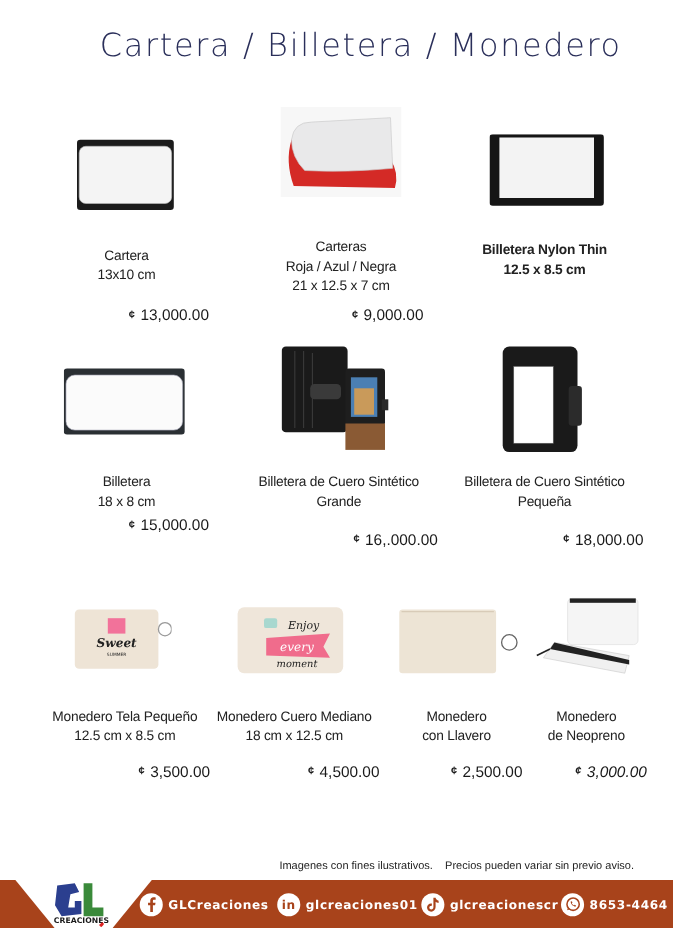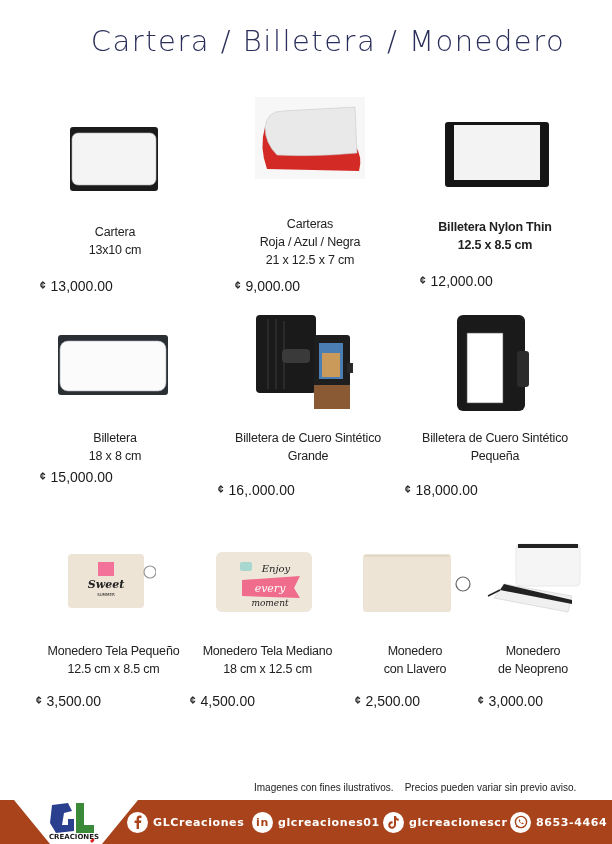--- a/index.html
+++ b/index.html
@@ -13,21 +13,21 @@
   }
 
   .product { position: absolute; text-align: center; }
   .product .img { position: absolute; }
   .product .name {
     position: absolute; left: 0; width: 100%; text-align: center;
     font-family: "Liberation Sans", sans-serif; font-size: 12.5px; line-height: 18px; color: #222;
     letter-spacing: -0.2px;
   }
   .product .price {
-    position: absolute; left: 0; width: 100%; text-align: left;
+    position: absolute; left: 0; width: 100%; text-align: right;
     font-family: "Liberation Sans", sans-serif; font-size: 14px; color: #1a1a1a;
   }
   .product .price .cur { font-size: 10px; font-weight: bold; margin-right: 5px; position: relative; top: -2px; }
 
   .disclaimer {
     position: absolute; left: 254px; top: 782px; font-family: "Liberation Sans", sans-serif;
     font-size: 10px; color: #222; white-space: pre;
   }
 
   .footer { position: absolute; left: 0; top: 800px; width: 612px; height: 44px; }
@@ -71,21 +71,20 @@
 
 <div class="product" style="left:420px;top:115px;width:150px;height:180px;">
   <svg class="img" style="left:25px;top:7px;" width="104" height="66" viewBox="0 0 104 66">
     <rect x="0" y="0" width="104" height="65" rx="3" fill="#151515"></rect>
     <rect x="9" y="3" width="86" height="55" fill="#f3f3f3"></rect>
   </svg>
   <div class="name" style="top:103px;font-weight:bold;">
       <div>Billetera Nylon Thin</div>
       <div>12.5 x 8.5 cm</div>
     </div>
-  <div class="price" style="top:158px;"><span class="cur">¢</span><span>12,000.00</span></div>
 </div>
 
 <div class="product" style="left:40px;top:325px;width:150px;height:180px;text-decoration:underline;">
   <svg class="img" style="left:18px;top:8px;" width="110" height="64" viewBox="0 0 110 64">
     <rect x="0" y="2" width="110" height="60" rx="3" fill="#2a2f33"></rect>
     <rect x="2" y="8" width="106" height="50" rx="8" fill="#fbfbfb" stroke="#aab" stroke-width="0.6"></rect>
   </svg>
   <div class="name" style="top:104px;">
       <div>Billetera</div>
       <div>18 x 8 cm</div>
@@ -142,21 +141,21 @@
 <div class="product" style="left:190px;top:540px;width:155px;height:180px;">
   <svg class="img" style="left:24px;top:8px;" width="100" height="68" viewBox="0 0 100 68">
     <rect x="2" y="4" width="96" height="60" rx="6" fill="#efe6da"></rect>
     <rect x="26" y="14" width="12" height="9" rx="2" fill="#a8d8cf"></rect>
     <path d="M28 32 L86 28 L80 40 L86 50 L28 48 Z" fill="#f06c8c"></path>
     <text x="62" y="24" font-family="DejaVu Serif, serif" font-style="italic" font-size="10" text-anchor="middle" fill="#222">Enjoy</text>
     <text x="56" y="44" font-family="DejaVu Serif, serif" font-style="italic" font-size="11" text-anchor="middle" fill="#fff">every</text>
     <text x="56" y="58" font-family="DejaVu Serif, serif" font-style="italic" font-size="9" text-anchor="middle" fill="#222">moment</text>
   </svg>
   <div class="name" style="top:102px;">
-      <div>Monedero Tela Mediano</div>
+      <div>Monedero Cuero Mediano</div>
       <div>18 cm x 12.5 cm</div>
     </div>
   <div class="price" style="top:153px;"><span class="cur">¢</span><span>4,500.00</span></div>
 </div>
 
 <div class="product" style="left:355px;top:530px;width:120px;height:190px;">
   <svg class="img" style="left:6px;top:18px;" width="110" height="70" viewBox="0 0 110 70">
     <rect x="2" y="6" width="88" height="58" rx="3" fill="#ede4d5"></rect>
     <line x1="4" y1="8" x2="88" y2="8" stroke="#d8cbb8" stroke-width="1"></line>
     <circle cx="102" cy="36" r="7" fill="none" stroke="#666" stroke-width="1.2"></circle>
@@ -173,21 +172,21 @@
     <rect x="36" y="4" width="64" height="42" rx="4" fill="#f5f5f5" stroke="#ddd" stroke-width="0.6"></rect>
     <rect x="38" y="4" width="60" height="4" fill="#222"></rect>
     <path d="M14 58 L24 44 L92 56 L88 72 Z" fill="#f0f0f0" stroke="#ccc" stroke-width="0.6"></path>
     <path d="M24 44 L92 60 L92 64 L20 50 Z" fill="#222"></path>
     <line x1="8" y1="56" x2="20" y2="50" stroke="#222" stroke-width="1.5"></line>
   </svg>
   <div class="name" style="top:112px;">
       <div>Monedero</div>
       <div>de Neopreno</div>
     </div>
-  <div class="price" style="top:163px;"><span class="cur">¢</span><span>3,000.00</span></div>
+  <div class="price" style="top:163px;font-style:italic;"><span class="cur">¢</span><span>3,000.00</span></div>
 </div>
 
 <div class="disclaimer">Imagenes con fines ilustrativos.    Precios pueden variar sin previo aviso.</div>
 
 <div class="footer">
   <div class="band-left"></div>
   <div class="band-right"></div>
   <svg class="logo" viewBox="0 0 56 42">
     <path d="M6 4 L22 2 L26 10 L18 12 L16 24 L22 24 L22 18 L28 18 L28 30 L10 32 L4 22 Z" fill="#2b3f8f"></path>
     <path d="M30 2 L38 2 L38 24 L48 24 L48 32 L30 32 Z" fill="#3a8a3a"></path>

